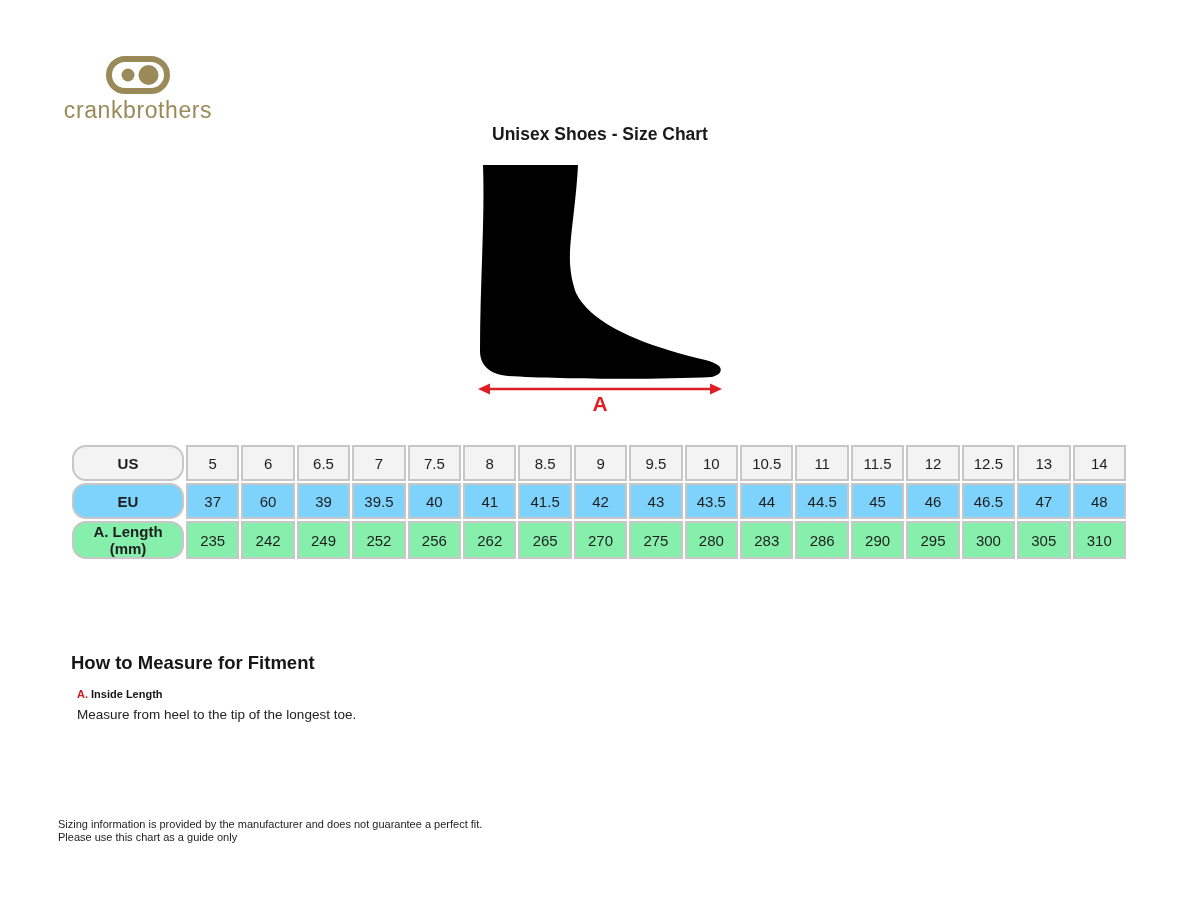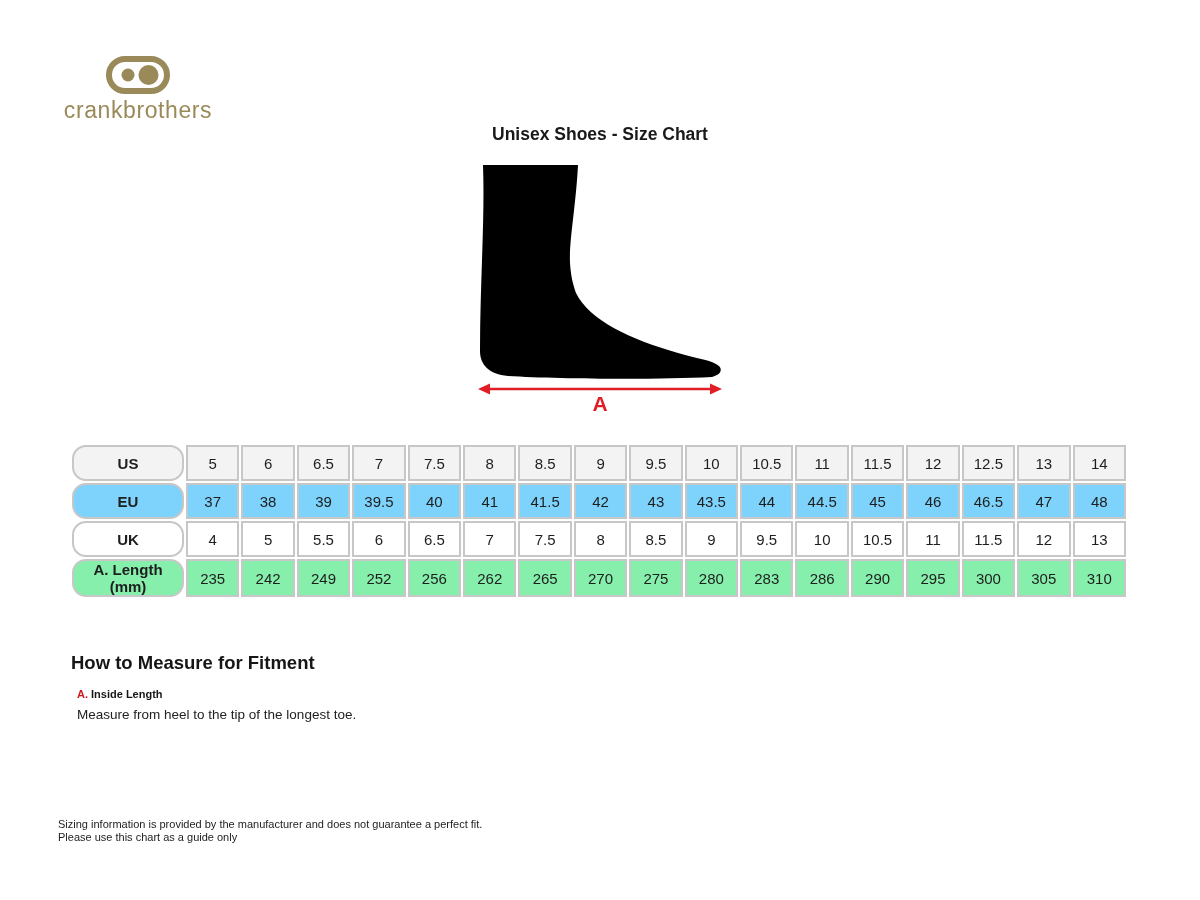--- a/index.html
+++ b/index.html
@@ -174,56 +174,36 @@
             <td>11</td>
             <td>11.5</td>
             <td>12</td>
             <td>12.5</td>
             <td>13</td>
             <td>14</td>
           </tr>
           <tr class="row-1">
             <th>EU</th>
             <td>37</td>
-            <td>38</td>
+            <td>60</td>
             <td>39</td>
             <td>39.5</td>
             <td>40</td>
             <td>41</td>
             <td>41.5</td>
             <td>42</td>
             <td>43</td>
             <td>43.5</td>
             <td>44</td>
             <td>44.5</td>
             <td>45</td>
             <td>46</td>
             <td>46.5</td>
             <td>47</td>
             <td>48</td>
-          </tr>
-          <tr class="row-2">
-            <th>UK</th>
-            <td>4</td>
-            <td>5</td>
-            <td>5.5</td>
-            <td>6</td>
-            <td>6.5</td>
-            <td>7</td>
-            <td>7.5</td>
-            <td>8</td>
-            <td>8.5</td>
-            <td>9</td>
-            <td>9.5</td>
-            <td>10</td>
-            <td>10.5</td>
-            <td>11</td>
-            <td>11.5</td>
-            <td>12</td>
-            <td>13</td>
           </tr>
           <tr class="row-3">
             <th>A. Length (mm)</th>
             <td>235</td>
             <td>242</td>
             <td>249</td>
             <td>252</td>
             <td>256</td>
             <td>262</td>
             <td>265</td>

